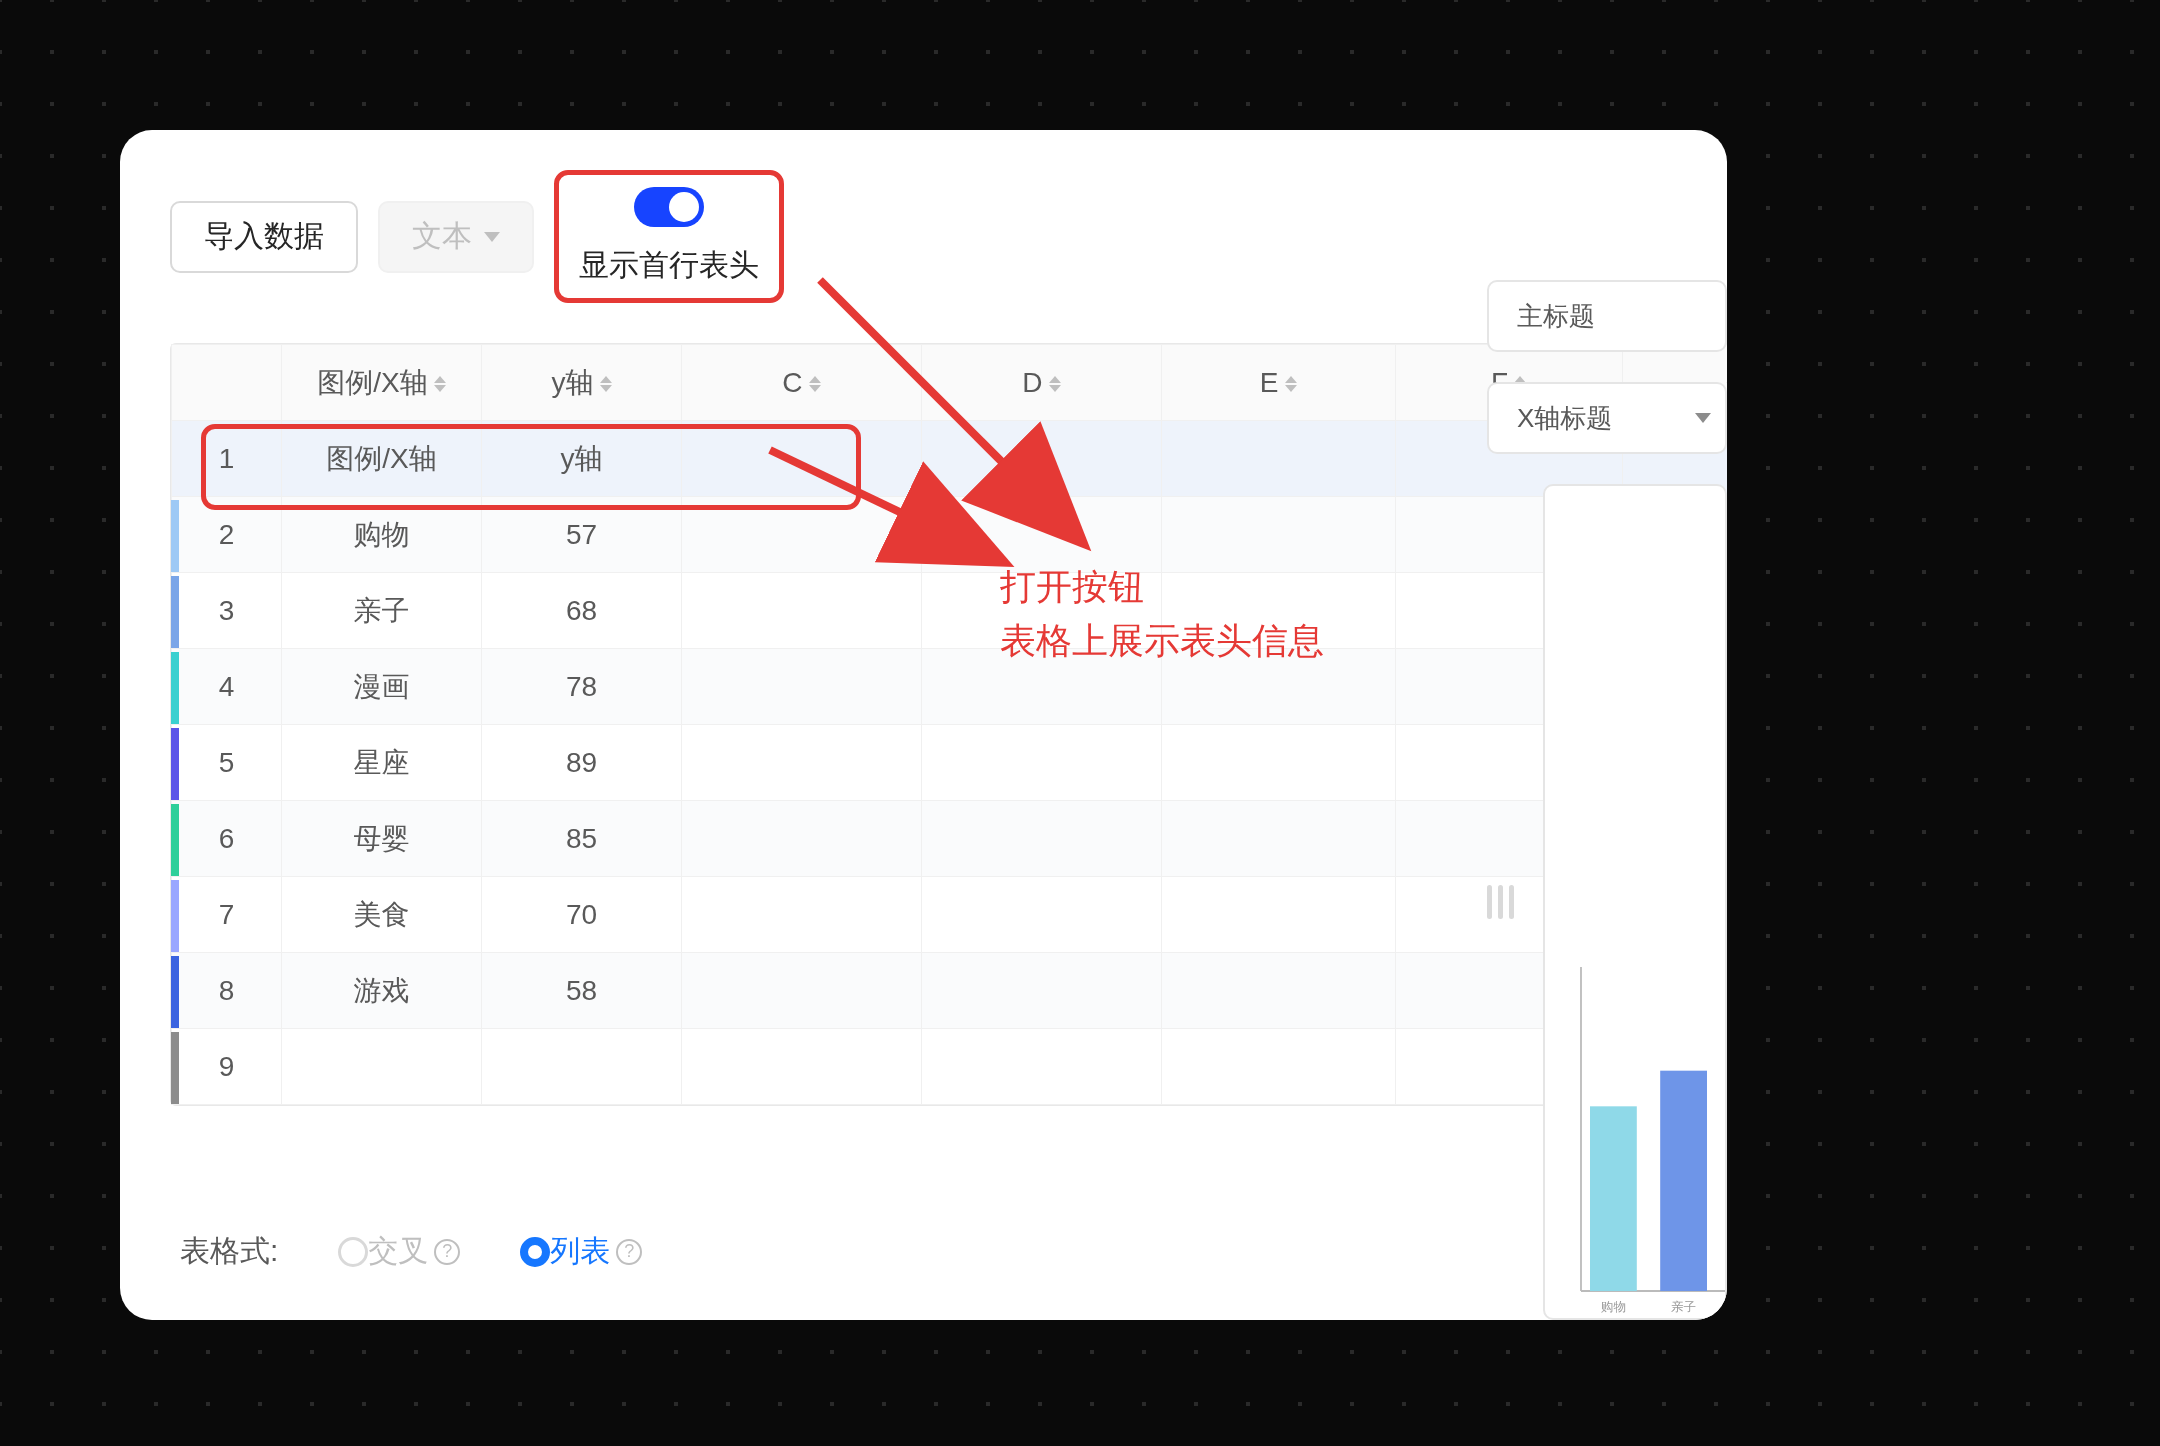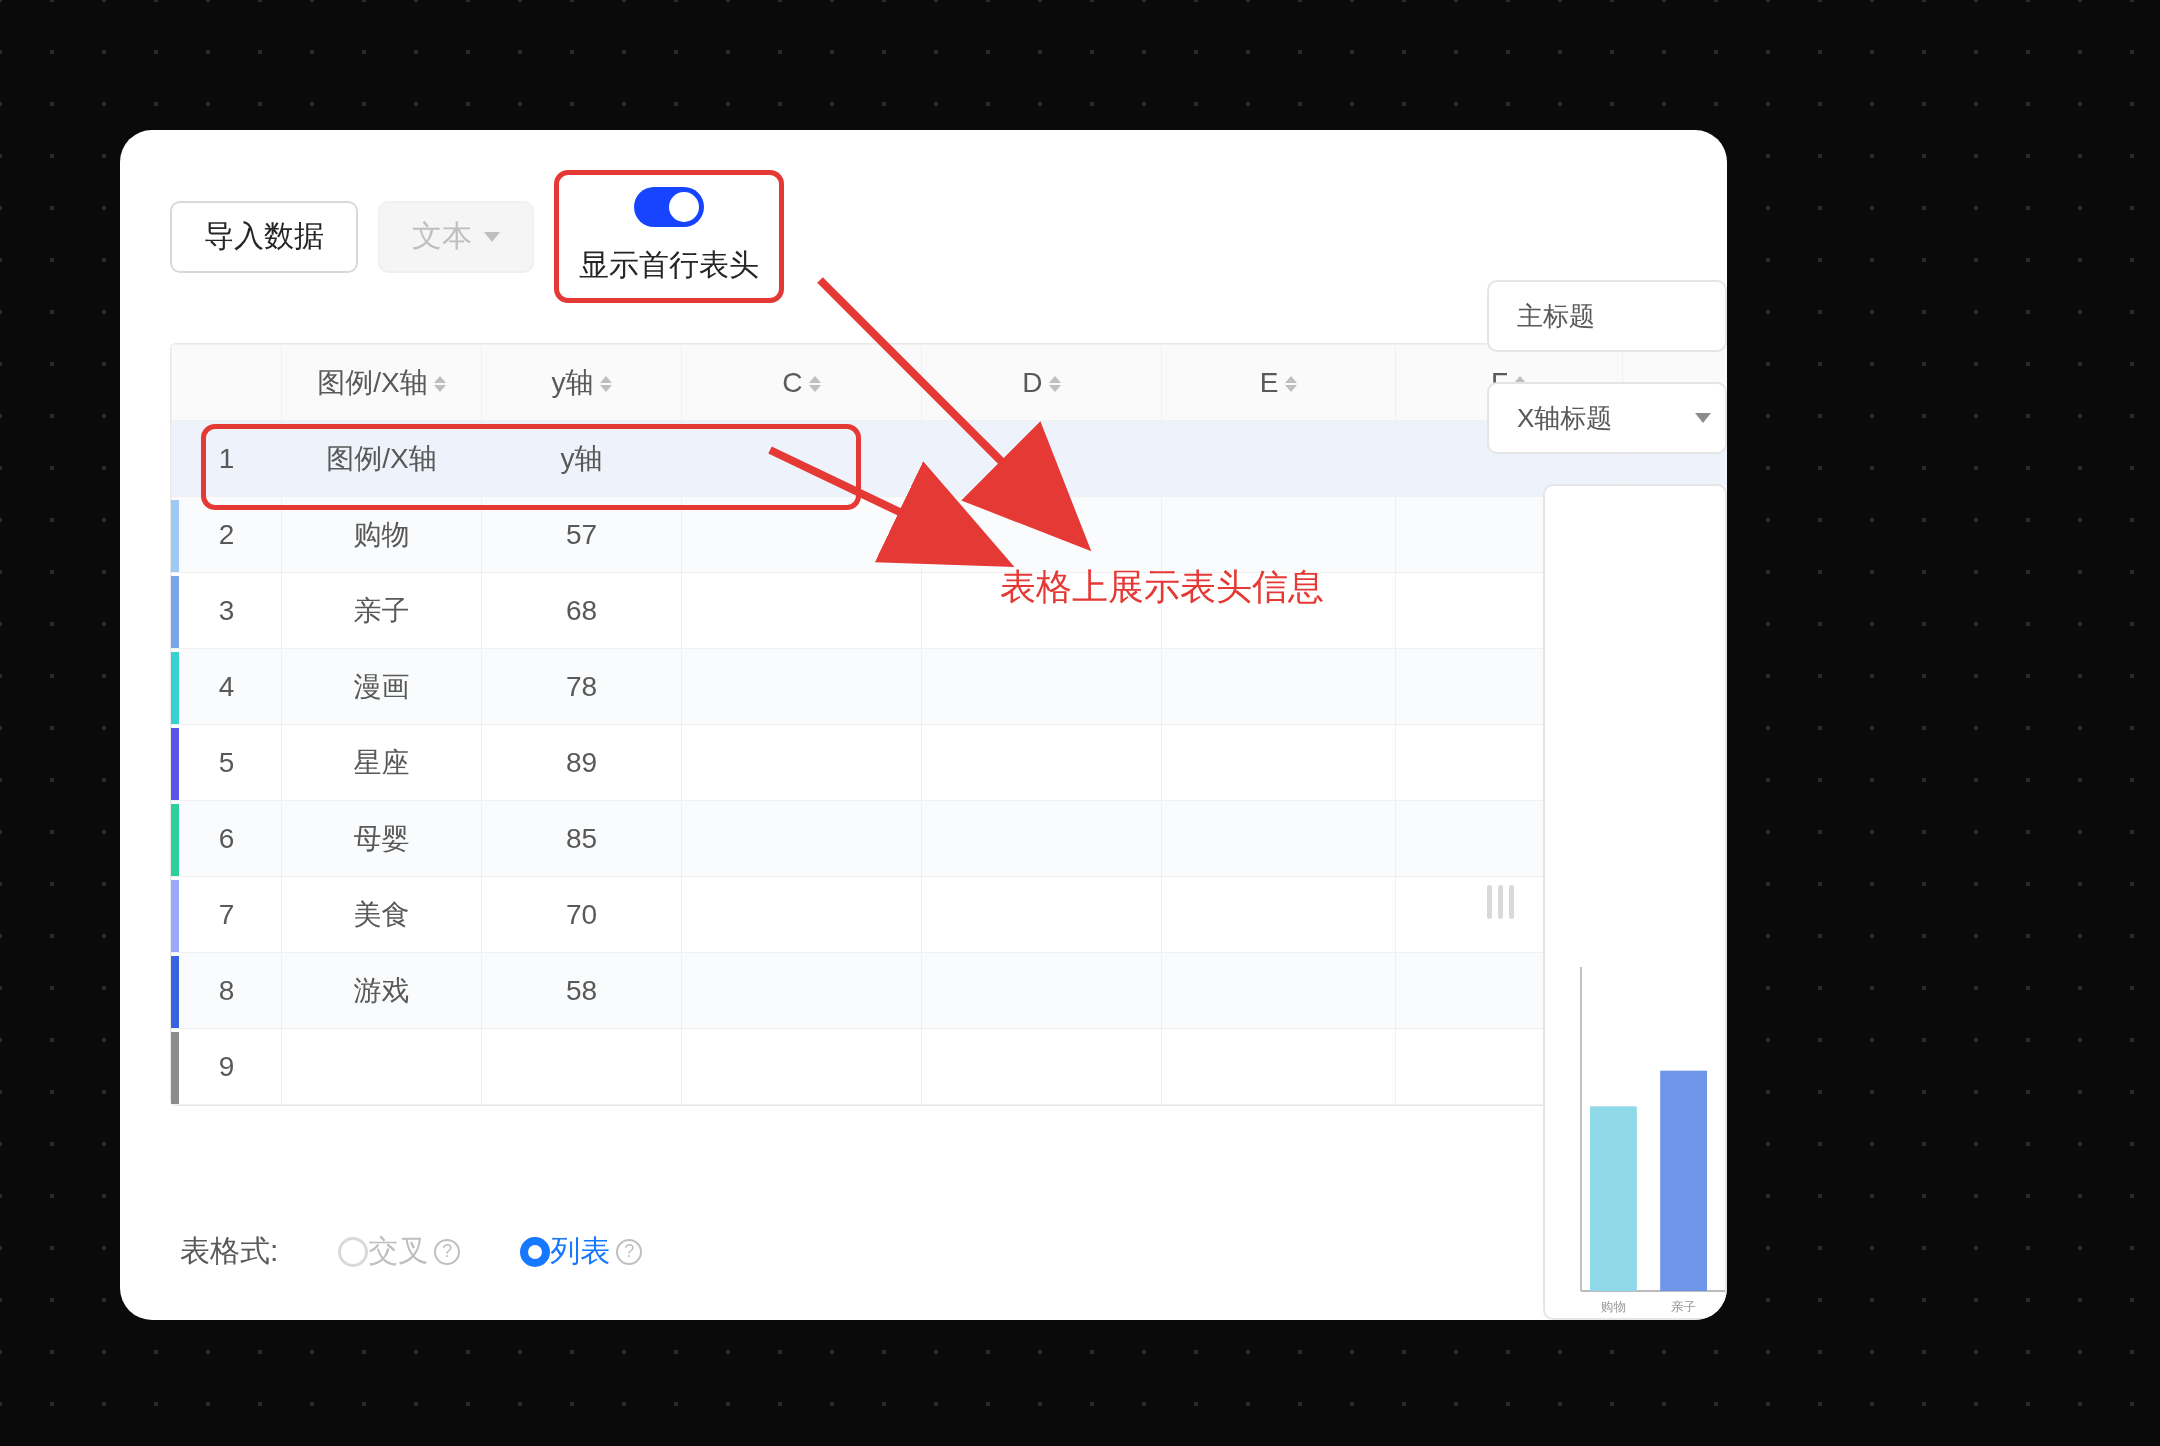--- a/index.html
+++ b/index.html
@@ -359,14 +359,15 @@
     <marker id="ah" markerWidth="20" markerHeight="20" refX="14" refY="7" orient="auto">
       <polygon points="0,0 16,7 0,14" fill="#e53935"></polygon>
     </marker>
   </defs>
 
   <line x1="820" y1="280" x2="1080" y2="540" stroke="#e53935" stroke-width="8" marker-end="url(#ah)"></line>
 
   <line x1="770" y1="450" x2="1000" y2="560" stroke="#e53935" stroke-width="8" marker-end="url(#ah)"></line>
 </svg>
 <div class="annot-text" style="left:1000px; top:560px;">
+  <div>打开按钮</div>
   <div>表格上展示表头信息</div>
 </div>
 
 </body></html>

